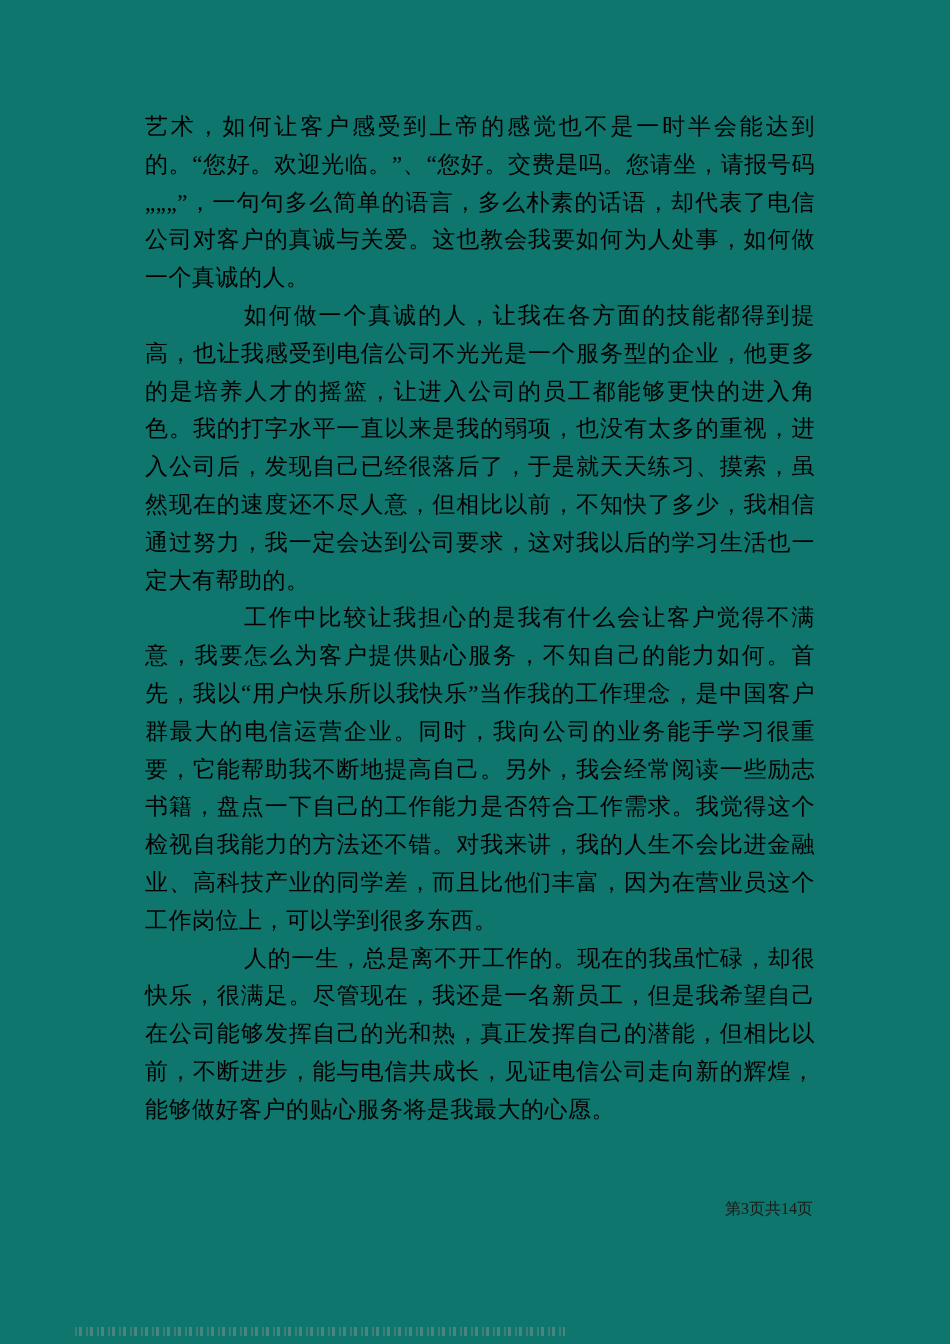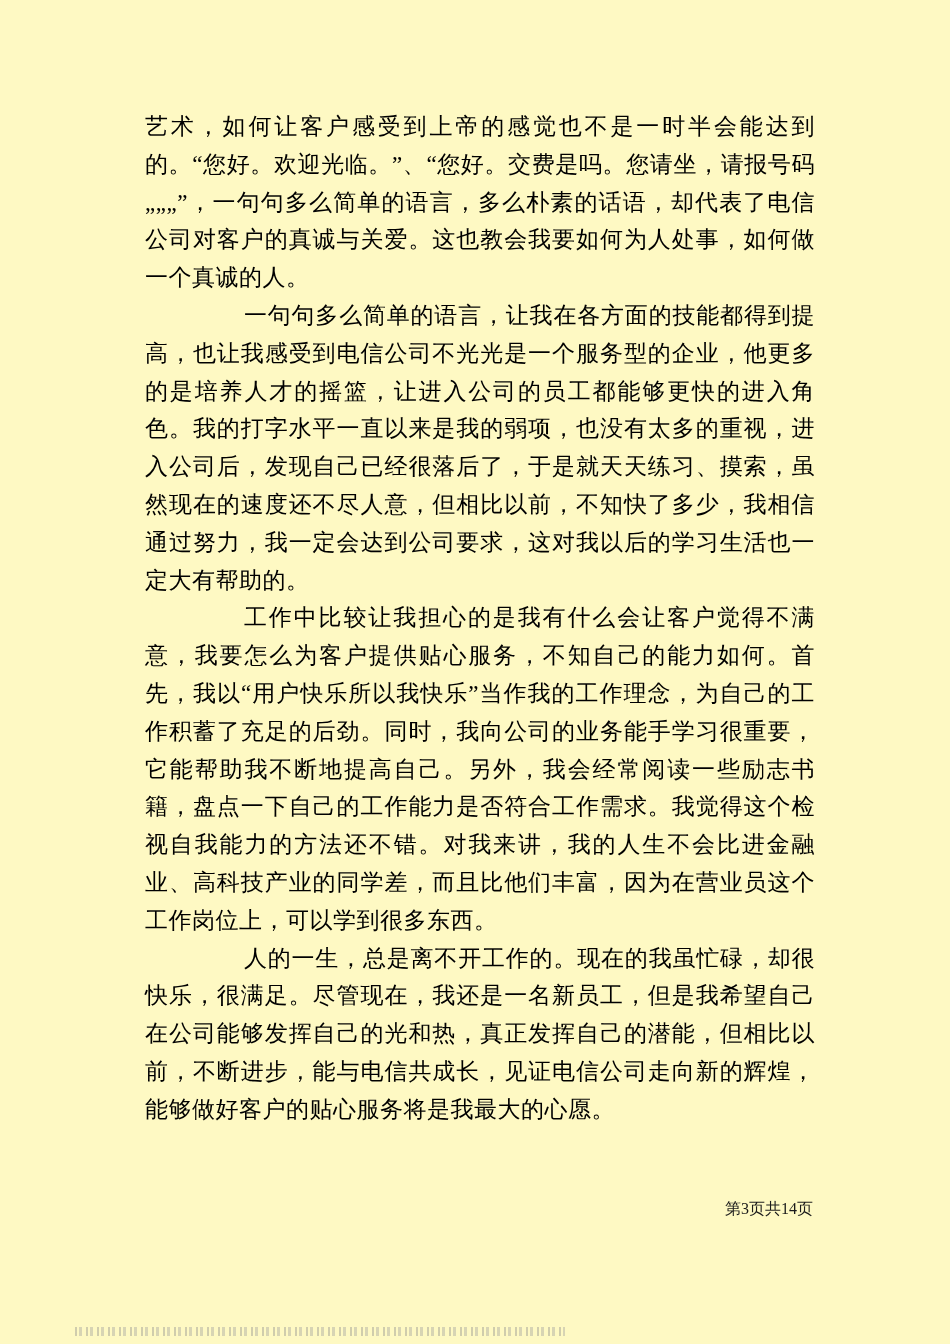--- a/index.html
+++ b/index.html
@@ -4,21 +4,21 @@
   <style>
     html, body {
       margin: 0;
       padding: 0;
       background: #ffffff;
     }
     .page {
       position: relative;
       width: 950px;
       height: 1344px;
-      background: #fef9c3;
+      background: #0f766e;
       color: #000000;
       font-family: "Liberation Serif", "DejaVu Serif", serif;
       overflow: hidden;
       margin: 0 auto;
     }
     .content {
       position: absolute;
       top: 108px;
       left: 145px;
       width: 670px;
@@ -68,22 +68,22 @@
       opacity: 0.4;
     }
   </style>
 </head>
 <body>
 
 <div class="page">
 
   <div class="content">
     <p class="para indent-none">艺术，如何让客户感受到上帝的感觉也不是一时半会能达到的。“您好。欢迎光临。”、“您好。交费是吗。您请坐，请报号码„„„”，一句句多么简单的语言，多么朴素的话语，却代表了电信公司对客户的真诚与关爱。这也教会我要如何为人处事，如何做一个真诚的人。</p>
-    <p class="para indent-std">一句句多么简单的语言，让我在各方面的技能都得到提高，也让我感受到电信公司不光光是一个服务型的企业，他更多的是培养人才的摇篮，让进入公司的员工都能够更快的进入角色。我的打字水平一直以来是我的弱项，也没有太多的重视，进入公司后，发现自己已经很落后了，于是就天天练习、摸索，虽然现在的速度还不尽人意，但相比以前，不知快了多少，我相信通过努力，我一定会达到公司要求，这对我以后的学习生活也一定大有帮助的。</p>
-    <p class="para indent-std">工作中比较让我担心的是我有什么会让客户觉得不满意，我要怎么为客户提供贴心服务，不知自己的能力如何。首先，我以“用户快乐所以我快乐”当作我的工作理念，为自己的工作积蓄了充足的后劲。同时，我向公司的业务能手学习很重要，它能帮助我不断地提高自己。另外，我会经常阅读一些励志书籍，盘点一下自己的工作能力是否符合工作需求。我觉得这个检视自我能力的方法还不错。对我来讲，我的人生不会比进金融业、高科技产业的同学差，而且比他们丰富，因为在营业员这个工作岗位上，可以学到很多东西。</p>
+    <p class="para indent-std">如何做一个真诚的人，让我在各方面的技能都得到提高，也让我感受到电信公司不光光是一个服务型的企业，他更多的是培养人才的摇篮，让进入公司的员工都能够更快的进入角色。我的打字水平一直以来是我的弱项，也没有太多的重视，进入公司后，发现自己已经很落后了，于是就天天练习、摸索，虽然现在的速度还不尽人意，但相比以前，不知快了多少，我相信通过努力，我一定会达到公司要求，这对我以后的学习生活也一定大有帮助的。</p>
+    <p class="para indent-std">工作中比较让我担心的是我有什么会让客户觉得不满意，我要怎么为客户提供贴心服务，不知自己的能力如何。首先，我以“用户快乐所以我快乐”当作我的工作理念，是中国客户群最大的电信运营企业。同时，我向公司的业务能手学习很重要，它能帮助我不断地提高自己。另外，我会经常阅读一些励志书籍，盘点一下自己的工作能力是否符合工作需求。我觉得这个检视自我能力的方法还不错。对我来讲，我的人生不会比进金融业、高科技产业的同学差，而且比他们丰富，因为在营业员这个工作岗位上，可以学到很多东西。</p>
     <p class="para indent-std">人的一生，总是离不开工作的。现在的我虽忙碌，却很快乐，很满足。尽管现在，我还是一名新员工，但是我希望自己在公司能够发挥自己的光和热，真正发挥自己的潜能，但相比以前，不断进步，能与电信共成长，见证电信公司走向新的辉煌，能够做好客户的贴心服务将是我最大的心愿。</p>
   </div>
 
   <div class="footer">
     <span>第3页共14页</span>
   </div>
 
   <div class="edge-artifact"></div>
 
 </div>

